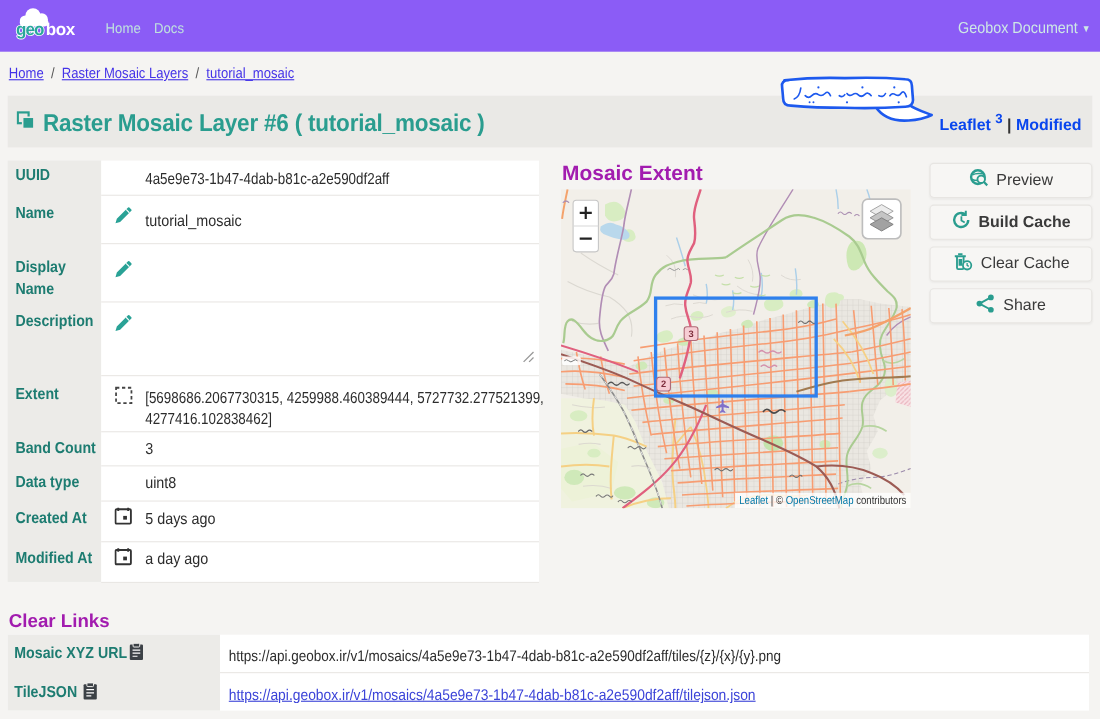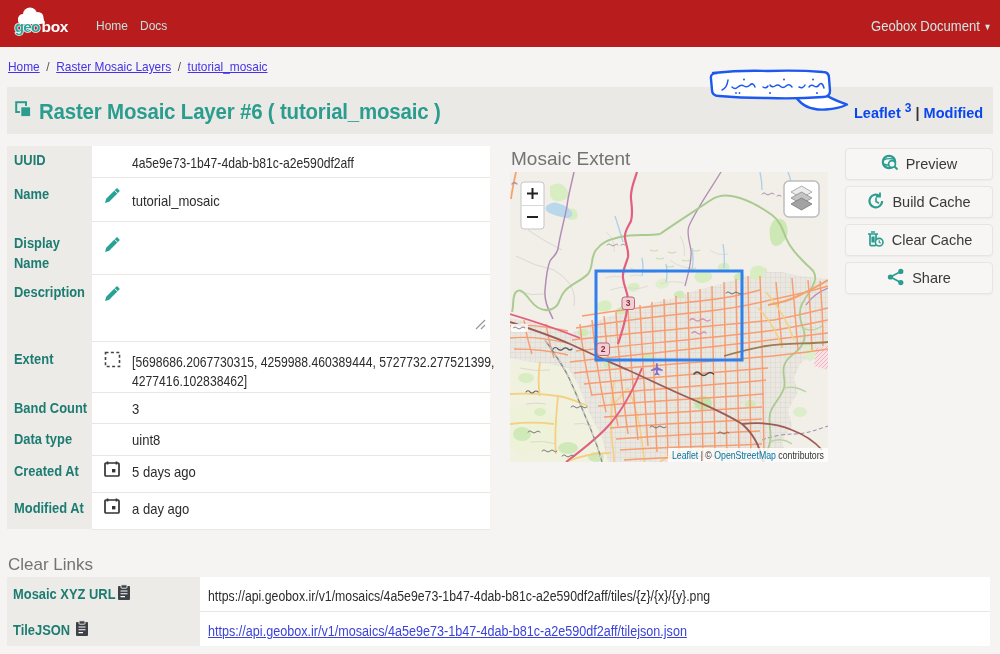--- a/index.html
+++ b/index.html
@@ -1,41 +1,41 @@
 <!DOCTYPE html>
 <html><head>
 <meta charset="utf-8">
 <style>
   * { box-sizing: border-box; margin:0; padding:0; }
   html,body { width:1000px; height:654px; overflow:hidden; }
   body { font-family:"Liberation Sans", sans-serif; background:#f5f4f2; position:relative; }
   .abs { position:absolute; }
   
-  #nav { left:0; top:0; width:1000px; height:47px; background:#b91c1c; }
+  #nav { left:0; top:0; width:1000px; height:47px; background:#8b5cf6; }
   #nav .link { color:#bfe2de; font-size:14px; }
   
   #crumb { left:8px; top:59px; font-size:13.5px; color:#555; transform:scaleX(0.88); transform-origin:left top; white-space:nowrap; }
   #crumb a { color:#4433e8; text-decoration:underline; }
   
   #band { left:7px; top:87px; width:986px; height:47px; background:#eae9e6; }
   #title { left:39px; top:99px; font-size:22px; font-weight:bold; color:#2a9d8f; letter-spacing:-0.2px; transform:scaleX(0.93); transform-origin:left top; white-space:nowrap;}
   #actions { left:854px; top:101px; font-size:14.5px; font-weight:bold; color:#222; white-space:nowrap; }
   #actions a { color:#0a46ee; text-decoration:none; }
   #actions sup { font-size:12px; }
   
   .lblcol { background:#ecebe8; }
   .tlabel { color:#1d7c71; font-weight:bold; font-size:14.5px; transform:scaleX(0.89); transform-origin:left top; white-space:nowrap; }
   .tval { color:#2c2c2c; font-size:14.5px; transform:scaleX(0.9); transform-origin:left top; white-space:nowrap; }
   .rowline { background:#e9e7e4; height:1px; }
   
   .btn { left:845px; width:148px; height:32px; background:#f7f6f4; border:1px solid #e7e5e2;
          border-radius:4px; box-shadow:0 1px 2px rgba(0,0,0,0.04); text-align:center;
          font-size:14.5px; color:#3a3a3a; line-height:30px; }
   .btn svg { vertical-align:-3px; margin-right:7px; }
-  h3.teal { color:#737373; font-size:19px; font-weight:normal; }
+  h3.teal { color:#a21caf; font-size:19px; font-weight:bold; }
 </style>
 </head>
 <body>
 
 <div id="nav" class="abs">
   <svg class="abs" style="left:13px;top:4px" width="62" height="34" viewBox="0 0 62 34">
     <circle cx="10" cy="15" r="5" fill="#fff"></circle>
     <circle cx="17" cy="10.5" r="7" fill="#fff"></circle>
     <circle cx="25" cy="13.5" r="5.5" fill="#fff"></circle>
     <rect x="5" y="13" width="26" height="7" rx="3.5" fill="#fff"></rect>
@@ -329,21 +329,21 @@
     <polygon points="291.5,26 302,32 291.5,38 281,32" fill="#a2a2a2" stroke="#7a7a7a" stroke-width="0.8"></polygon>
   </g>
 </svg>
 
 <div class="abs btn" style="top:148px;"><svg width="18" height="18" viewBox="0 0 18 18">
       <circle cx="8" cy="8" r="6.2" fill="none" stroke="#2a9d8f" stroke-width="2.2"></circle>
       <path d="M3 6 q3 -2 10 -1 M2.5 10 q4 2 10.5 0.5" stroke="#2a9d8f" stroke-width="1.4" fill="none"></path>
       <circle cx="11" cy="10" r="3.4" fill="#f7f6f4" stroke="#2a9d8f" stroke-width="1.7"></circle>
       <path d="M13.5 12.5 L16.5 15.5" stroke="#2a9d8f" stroke-width="2"></path>
     </svg>Preview</div>
-<div class="abs btn" style="top:186px;"><svg width="18" height="18" viewBox="0 0 18 18">
+<div class="abs btn" style="top:186px;font-weight:bold;"><svg width="18" height="18" viewBox="0 0 18 18">
       <path d="M15.2 9 a6.4 6.4 0 1 1 -2.4 -5" fill="none" stroke="#2a9d8f" stroke-width="2.2"></path>
       <path d="M13 0.5 v4 h-4" fill="none" stroke="#2a9d8f" stroke-width="1.8"></path>
       <path d="M9 5.5 v4 l3 1.8" fill="none" stroke="#2a9d8f" stroke-width="1.6"></path>
     </svg>Build Cache</div>
 <div class="abs btn" style="top:224px;"><svg width="19" height="18" viewBox="0 0 19 18">
       <path d="M2 4 h10 M4 4 v10.5 q0 1.2 1.2 1.2 h3.6 q1.2 0 1.2 -1.2 v-10.5 M5 2 h4 M6.3 6.5 v6 M7.8 6.5 v6" stroke="#2a9d8f" stroke-width="1.7" fill="none"></path>
       <circle cx="13.2" cy="12.2" r="3.8" fill="#f7f6f4" stroke="#2a9d8f" stroke-width="1.6"></circle>
       <path d="M13.2 10.2 v2 l1.5 1" stroke="#2a9d8f" stroke-width="1.2" fill="none"></path>
     </svg>Clear Cache</div>
 <div class="abs btn" style="top:262px;"><svg width="18" height="18" viewBox="0 0 18 18">

